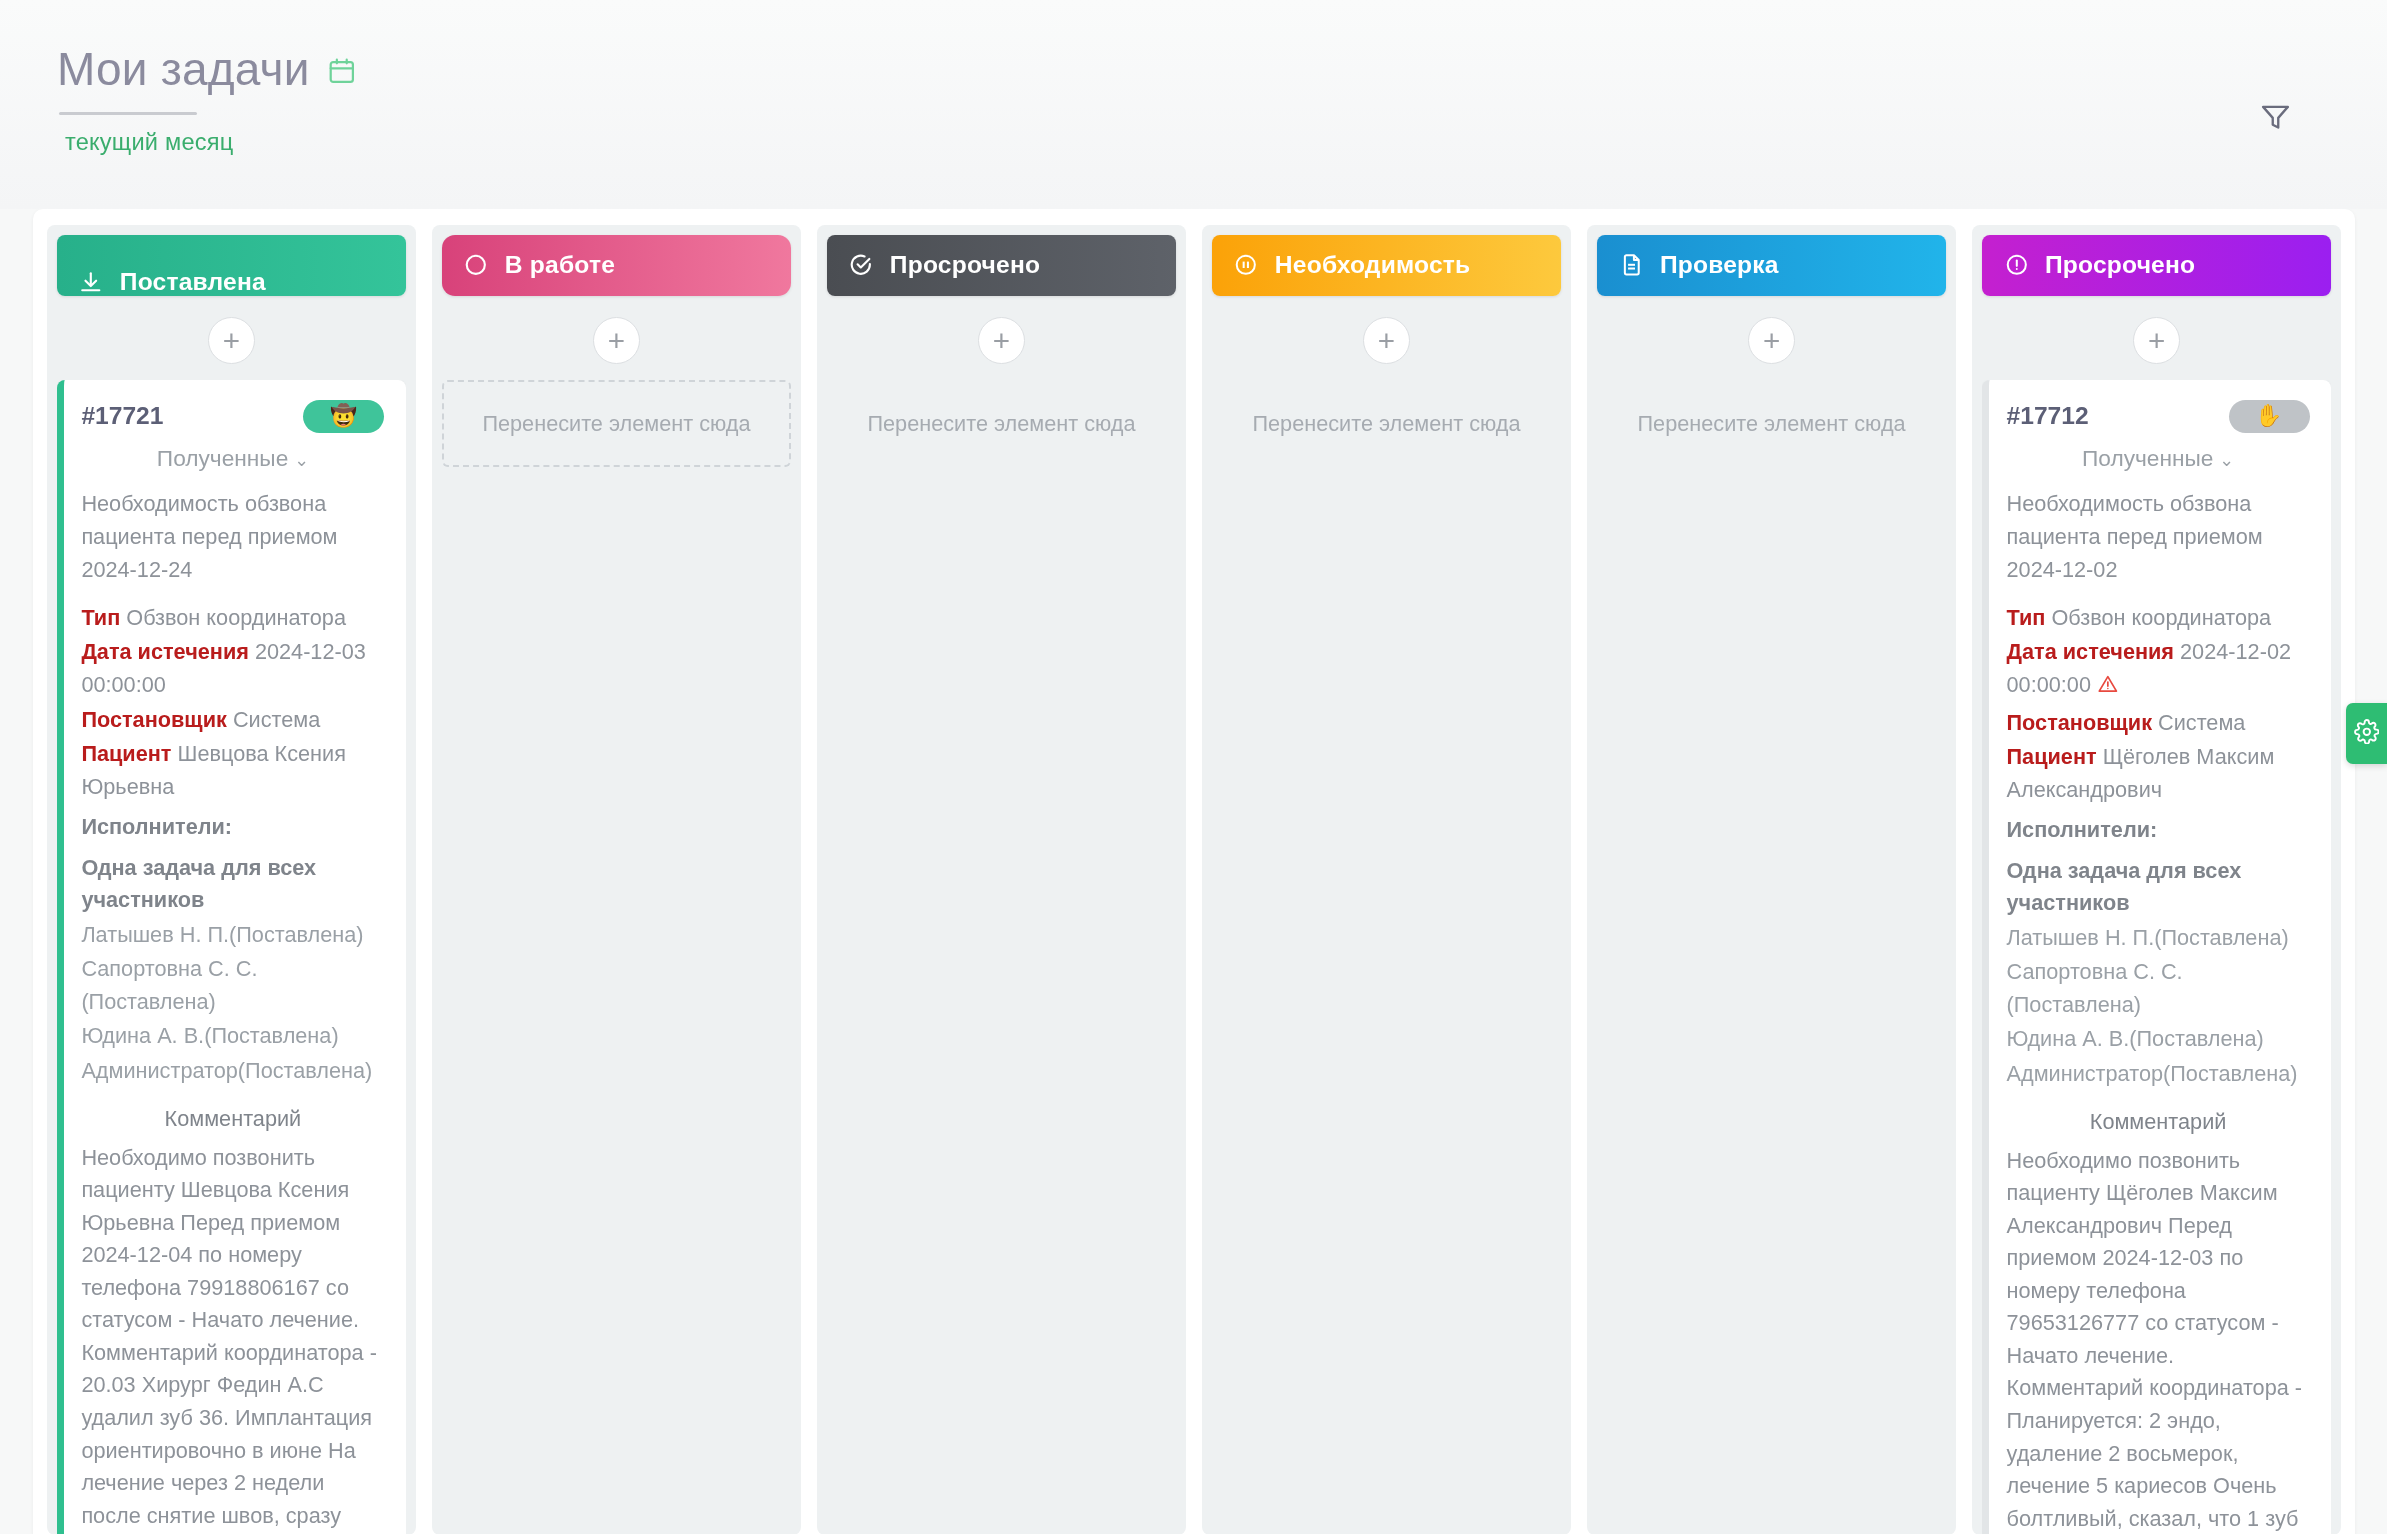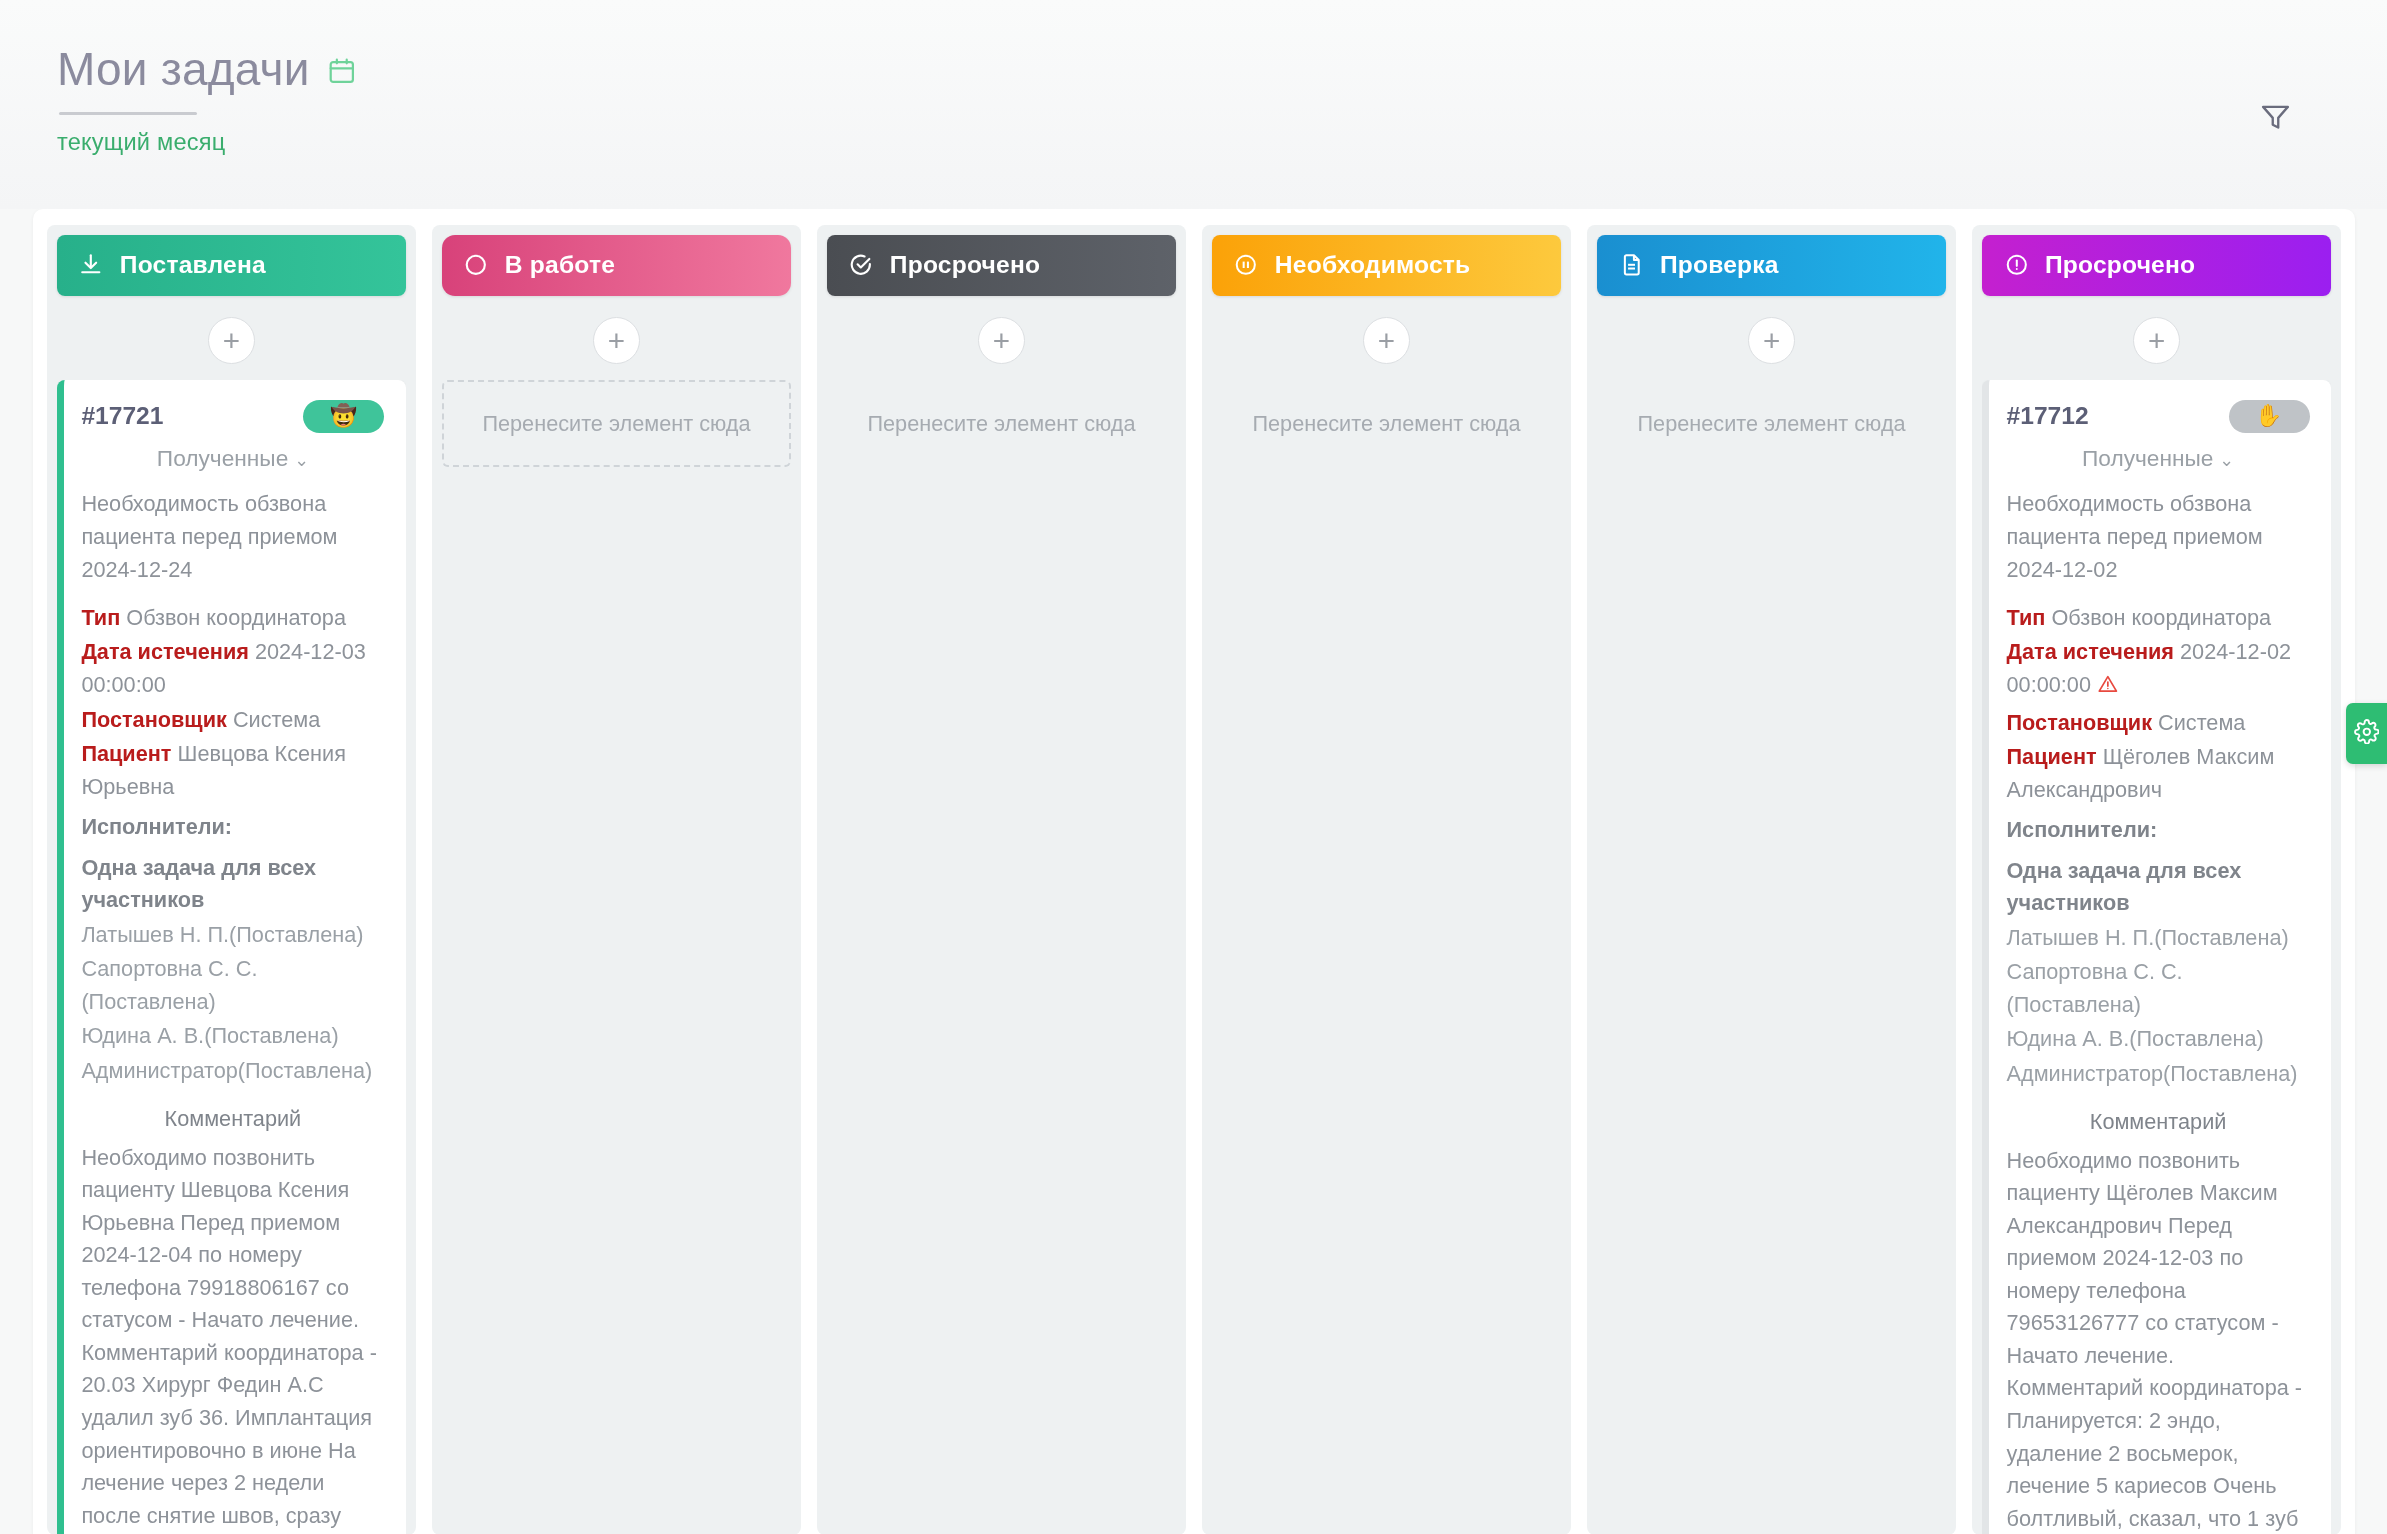--- a/index.html
+++ b/index.html
@@ -28,20 +28,21 @@
   .calendar-icon { display: block; margin-top: 7.9px; }
   .title-underline {
     width: 138px; height: 3px; background: #c9cbd0;
     margin: 18.7px 0 0 2px; border-radius: 2px;
   }
   .subtitle {
     margin-top: 13.8px;
     font-size: 23.6px;
     color: #3aad6d;
     letter-spacing: 0.2px;
+    margin-left: 8px;
   }
   .filter-btn {
     position: absolute; right: 91px; top: 97px;
     width: 43px; height: 43px;
     display: flex; align-items: center; justify-content: center;
     cursor: pointer;
   }
 
   
   .board-wrap {
@@ -186,21 +187,21 @@
         <polygon points="3 5 21 5 14 13 14 20 10 18 10 13 3 5"></polygon>
       </svg>
     </span>
   </div>
 </div>
 
 <div class="board-wrap">
   <div class="board">
 
     <div class="column">
-      <div class="col-header" style="background:linear-gradient(90deg,#27b08a,#34c49a);">
+      <div class="col-header" style="background:linear-gradient(90deg,#27b08a,#34c49a);align-items:flex-end;">
         <span class="hdr-icon">
           <svg width="25.6" height="25.6" viewBox="0 0 24 24" fill="none" stroke="#fff" stroke-width="2" stroke-linecap="round" stroke-linejoin="round">
             <path d="M12 3v11"></path>
               <path d="M7 10l5 5 5-5"></path>
               <path d="M4 19h16"></path>
           </svg>
         </span>
         <span>Поставлена</span>
       </div>
       <div class="add-btn">

